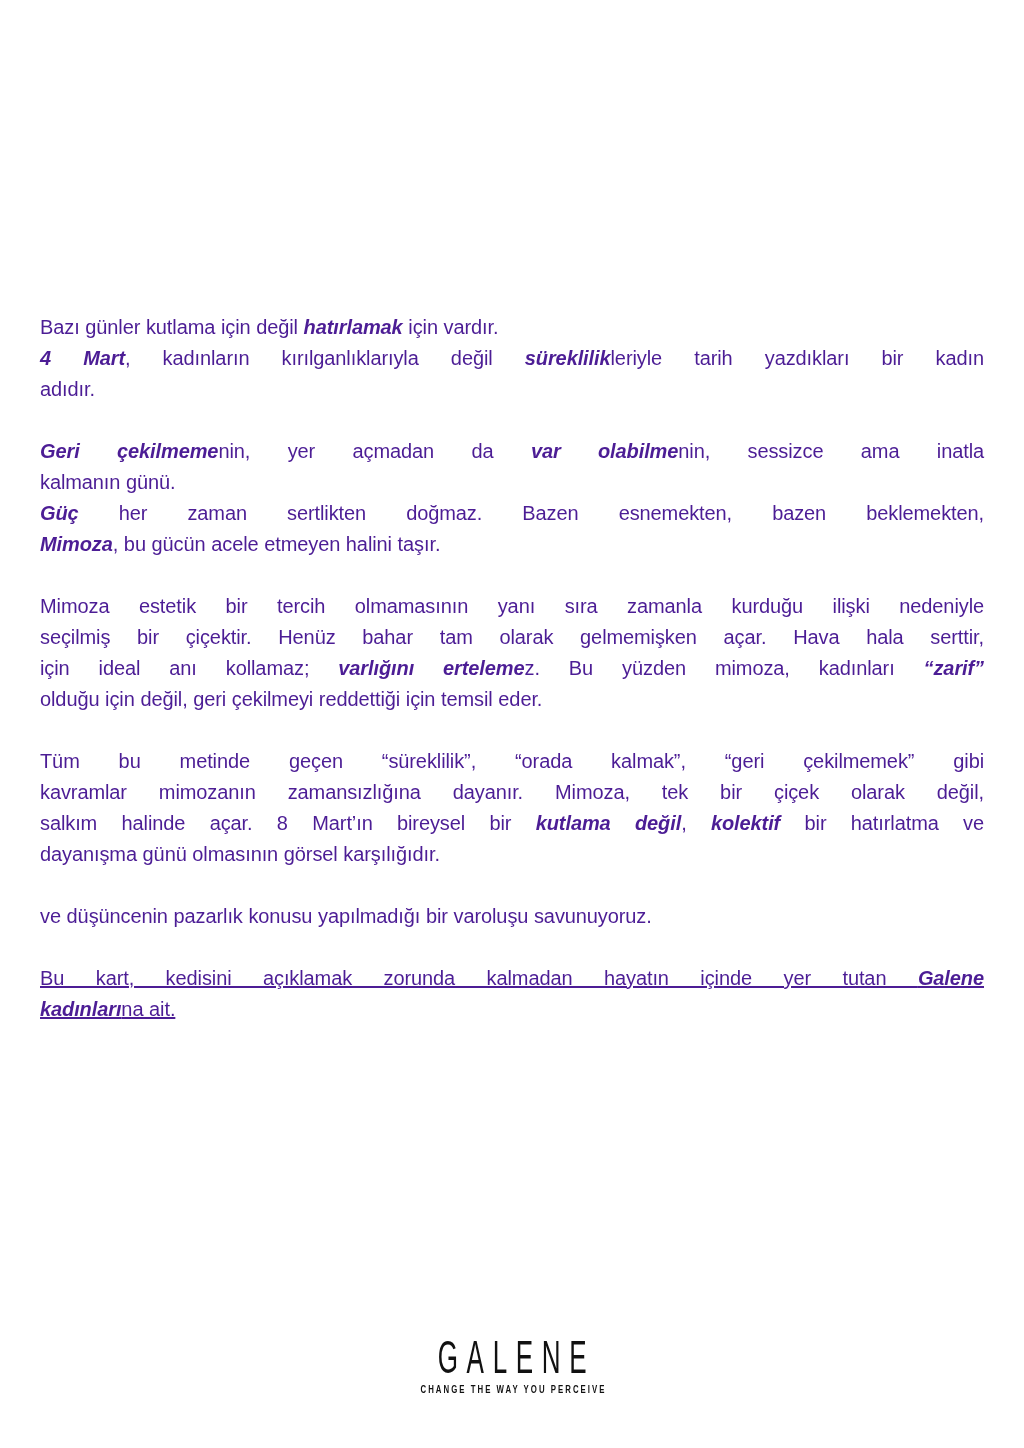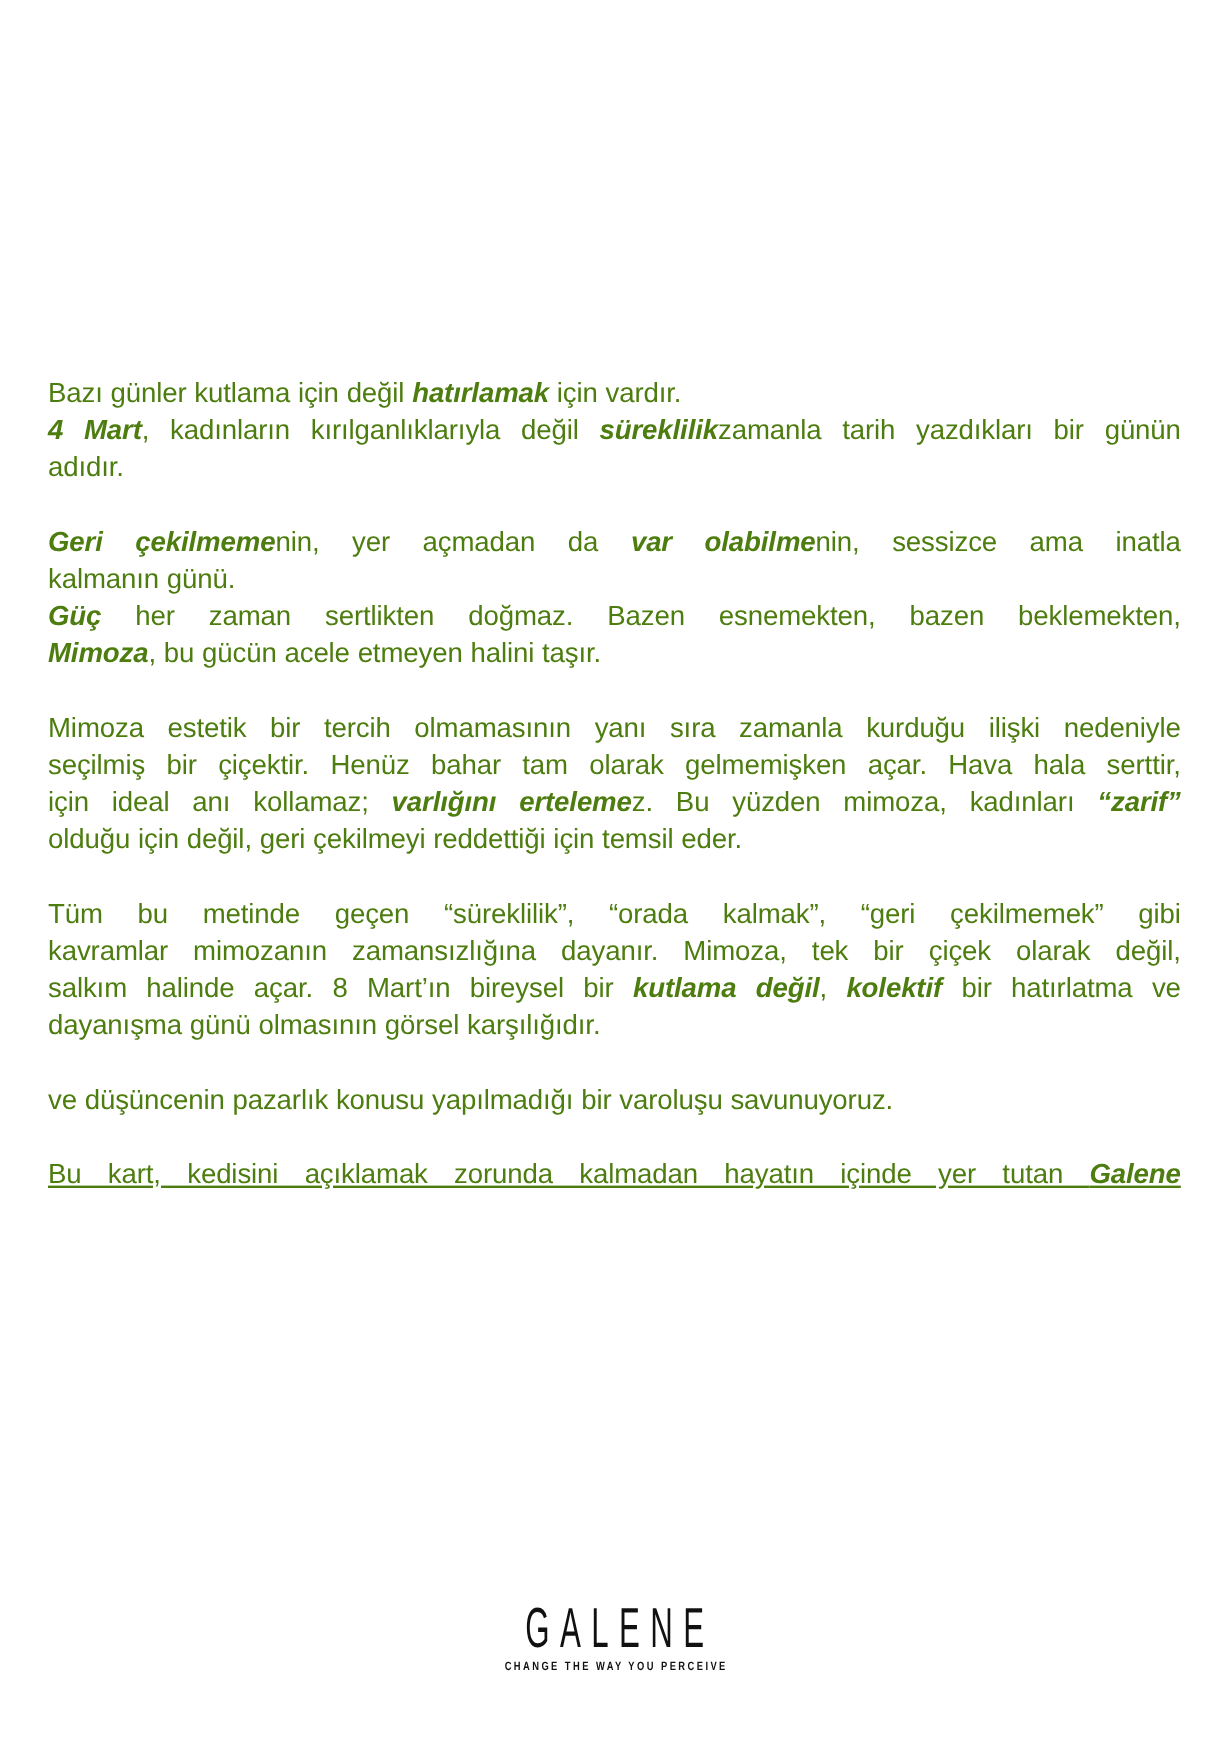--- a/index.html
+++ b/index.html
@@ -24,27 +24,27 @@
   }
 
   .content {
     position: absolute;
     left: 40px;
     top: 312px;
     width: 944px;
   }
 
   .para {
-    font-size: 23px;
+    font-size: 20px;
     line-height: 31px;
     letter-spacing: -0.1px;
     text-align: justify;
     text-justify: inter-word;
     margin: 0 0 31px 0;
-    color: #4d7c0f;
+    color: #4c1d95;
     word-spacing: 0.2px;
   }
   .para:last-child { margin-bottom: 0; text-decoration: underline; }
 
   
   .para .ln {
     display: block;
   }
   .para .ln.j {
     text-align: justify;
@@ -98,21 +98,21 @@
 </style>
 </head>
 <body>
 
 <div class="page">
 
   <div class="content">
 
     <p class="para">
       <span class="ln l"><span>Bazı günler kutlama için değil </span><span class="bi">hatırlamak</span><span> için vardır.</span></span>
-      <span class="ln j"><span class="bi">4 Mart</span><span>, kadınların kırılganlıklarıyla değil </span><span class="bi">süreklilik</span><span>zamanla tarih yazdıkları bir günün</span></span>
+      <span class="ln j"><span class="bi">4 Mart</span><span>, kadınların kırılganlıklarıyla değil </span><span class="bi">süreklilik</span><span>leriyle tarih yazdıkları bir kadın</span></span>
       <span class="ln l"><span>adıdır.</span></span>
     </p>
 
     <p class="para">
       <span class="ln j"><span class="bi">Geri çekilmeme</span><span>nin, yer açmadan da </span><span class="bi">var olabilme</span><span>nin, sessizce ama inatla</span></span>
       <span class="ln l"><span>kalmanın günü.</span></span>
       <span class="ln j"><span class="bi">Güç</span><span> her zaman sertlikten doğmaz. Bazen esnemekten, bazen beklemekten,</span></span>
       <span class="ln l"><span class="bi">Mimoza</span><span>, bu gücün acele etmeyen halini taşır.</span></span>
     </p>
 
@@ -129,20 +129,21 @@
       <span class="ln j"><span>salkım halinde açar. 8 Mart’ın bireysel bir </span><span class="bi">kutlama değil</span><span>, </span><span class="bi">kolektif</span><span> bir hatırlatma ve</span></span>
       <span class="ln l"><span>dayanışma günü olmasının görsel karşılığıdır.</span></span>
     </p>
 
     <p class="para">
       <span class="ln l"><span>ve düşüncenin pazarlık konusu yapılmadığı bir varoluşu savunuyoruz.</span></span>
     </p>
 
     <p class="para">
       <span class="ln j"><span>Bu kart, kedisini açıklamak zorunda kalmadan hayatın içinde yer tutan </span><span class="bi">Galene</span></span>
+      <span class="ln l"><span class="bi">kadınları</span><span>na ait.</span></span>
     </p>
 
   </div>
 
   <div class="footer">
     <div class="logo-word">GALENE</div>
     <div class="logo-tagline">CHANGE THE WAY YOU PERCEIVE</div>
   </div>
 
 </div>

